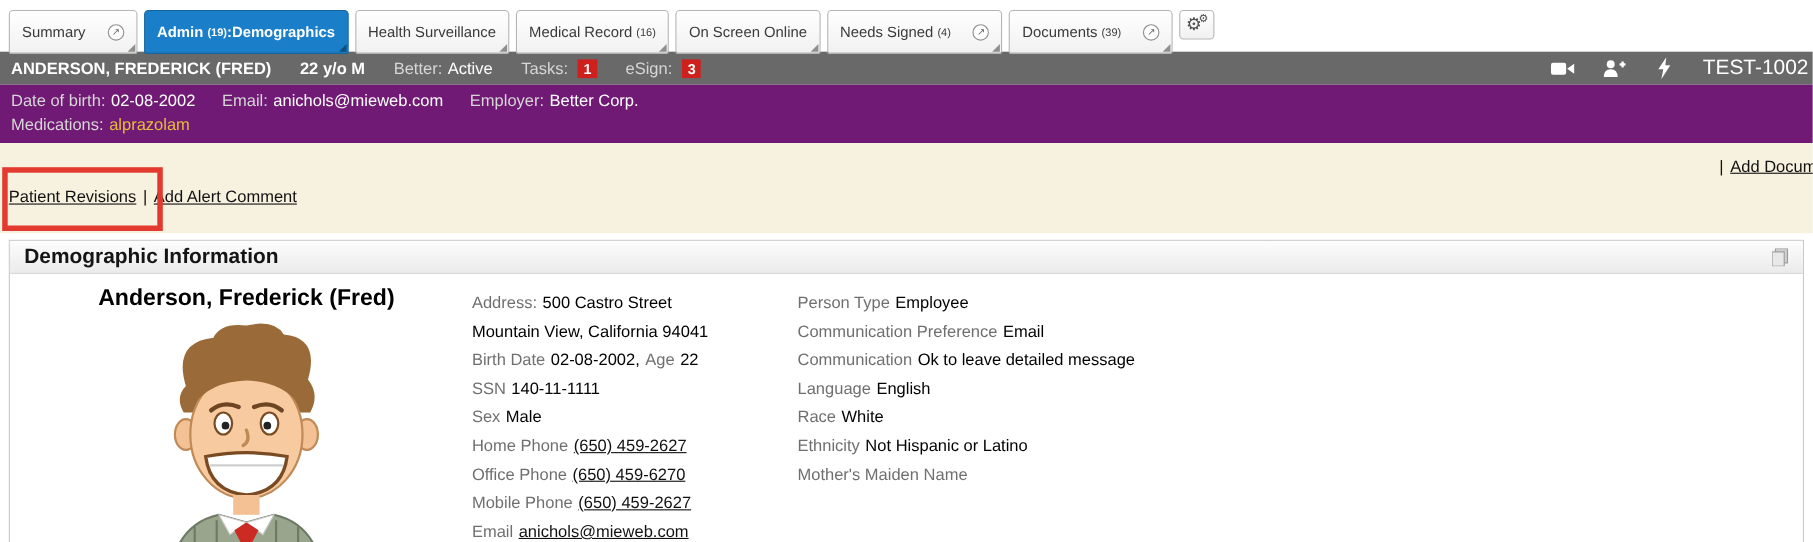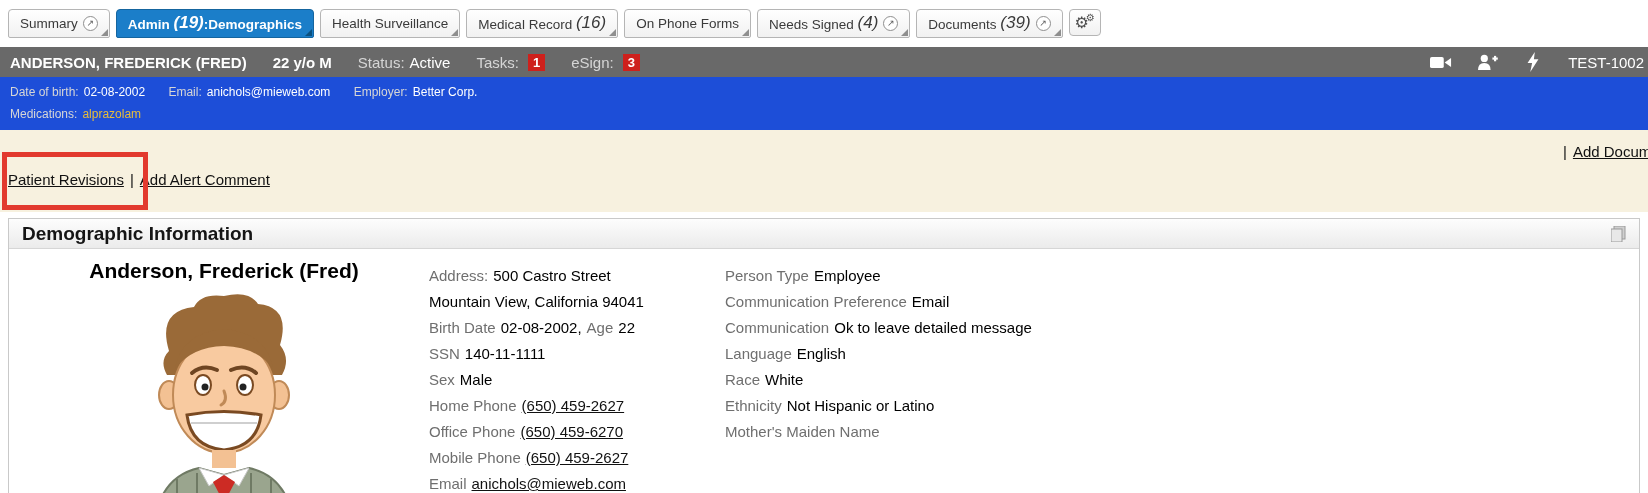--- a/index.html
+++ b/index.html
@@ -2,24 +2,24 @@
 <html><head>
 <meta charset="utf-8">
 <style>
   * { box-sizing: border-box; }
   html,body { margin:0; padding:0; }
   body { font-family:"Liberation Sans", sans-serif; background:#fff; }
   .page { position:relative; width:1648px; height:493px; overflow:hidden; background:#fff; }
 
   
   .tabbar { display:flex; align-items:flex-start; gap:6px; height:47px; padding:9px 0 0 8px; background:#fff; }
-  .tab { position:relative; display:flex; align-items:center; gap:5px; height:29px; padding:0 11px;
+  .tab { position:relative; display:flex; align-items:center; gap:20px; height:40px; padding:0 11px;
          border:1px solid #b5b5b5; border-radius:4px 4px 2px 2px; background:linear-gradient(#ffffff,#f1f1f1);
          color:#3a3a3a; font-size:13.5px; white-space:nowrap; cursor:pointer; }
-  .tab .count { font-size:17px; position:relative; top:-1px;font-style:italic; }
+  .tab .count { font-size:10px; position:relative; top:-1px; }
   .tab.active { background:#1b7ec9; border-color:#15659f; color:#fff; font-weight:bold; }
   .corner { position:absolute; right:1px; bottom:1px; width:0; height:0;
             border-left:7px solid transparent; border-bottom:7px solid #8f8f8f; }
   .tab.active .corner { border-bottom-color:#0c517f; }
   .popout { display:inline-flex; align-items:center; justify-content:center; width:15px; height:15px;
             border:1px solid #8f8f8f; border-radius:50%; background:#fff; color:#5f5f5f; font-size:9px; line-height:1; }
   .gearbox { display:flex; align-items:center; justify-content:center; width:32px; height:27px;
              border:1px solid #b5b5b5; border-radius:4px; background:linear-gradient(#ffffff,#f1f1f1);
              color:#4f4f4f; cursor:pointer; }
   .gear-main { font-size:16px; line-height:1; }
@@ -29,23 +29,23 @@
   .bar1 { display:flex; align-items:center; height:30px; background:#696969; color:#fff; font-size:15px; padding:0 10px; }
   .bar1 .pname { font-weight:bold; margin-right:26px; }
   .bar1 .agesex { font-weight:bold; margin-right:26px; }
   .hlabel { color:#d6d6d6; margin-right:5px; }
   .hval { color:#fff; }
   .bar1 .grp { margin-right:26px; display:flex; align-items:center; }
   .badge { display:inline-block; min-width:12px; text-align:center; background:#ce201c; color:#fff;
            font-weight:bold; font-size:13px; padding:1px 5px; margin-left:4px; cursor:pointer; }
   .bar1-right { margin-left:auto; display:flex; align-items:center; gap:24px; }
   .hicon { width:22px; height:18px; display:flex; align-items:center; justify-content:center; cursor:pointer; }
-  .chartid { font-size:15px; color:#fff; white-space:nowrap; margin-right:-6px; }
-
-  .bar2 { background:#1d4ed8; color:#fff; font-size:12px; padding:4px 10px 7px; line-height:22px; height:53px; }
+  .chartid { font-size:19px; color:#fff; white-space:nowrap; margin-right:-6px; }
+
+  .bar2 { background:#701a75; color:#fff; font-size:15px; padding:4px 10px 7px; line-height:22px; height:53px; }
   .bar2 .fld { margin-right:20px; }
   .meds-val { color:#e7bd3a; }
 
   
   .strip { position:relative; height:82px; background:#f7f1df; font-size:15px; }
   .ulink { color:#111; text-decoration:underline; cursor:pointer; }
   .adddoc { position:absolute; top:13px; left:1557px; white-space:nowrap; color:#111; }
   .revlinks { position:absolute; top:41px; left:8px; white-space:nowrap; color:#111; }
   .pipe { margin:0 6px; color:#111; }
   .red-annot { position:absolute; left:2px; top:22px; width:146px; height:58px;
@@ -88,21 +88,21 @@
     </div>
     <div class="tab">
       <span>Health Surveillance</span>
       <span class="corner"></span>
     </div>
     <div class="tab">
       <span><span>Medical Record</span>&nbsp;<span class="count">(16)</span></span>
       <span class="corner"></span>
     </div>
     <div class="tab">
-      <span>On Phone Forms</span>
+      <span>On Screen Online</span>
       <span class="corner"></span>
     </div>
     <div class="tab">
       <span><span>Needs Signed</span>&nbsp;<span class="count">(4)</span></span>
       <span class="popout">↗</span>
       <span class="corner"></span>
     </div>
     <div class="tab">
       <span><span>Documents</span>&nbsp;<span class="count">(39)</span></span>
       <span class="popout">↗</span>
@@ -111,21 +111,21 @@
     <div class="gearbox">
       <span class="gear-main">⚙</span>
       <span class="gear-small">⚙</span>
     </div>
   </div>
 
   <div class="bar1">
     <span class="pname">ANDERSON, FREDERICK (FRED)</span>
     <span class="agesex">22 y/o M</span>
     <span class="grp">
-      <span class="hlabel">Status:</span>
+      <span class="hlabel">Better:</span>
       <span class="hval">Active</span>
     </span>
     <span class="grp">
       <span class="hlabel">Tasks:</span>
       <span class="badge">1</span>
     </span>
     <span class="grp">
       <span class="hlabel">eSign:</span>
       <span class="badge">3</span>
     </span>

